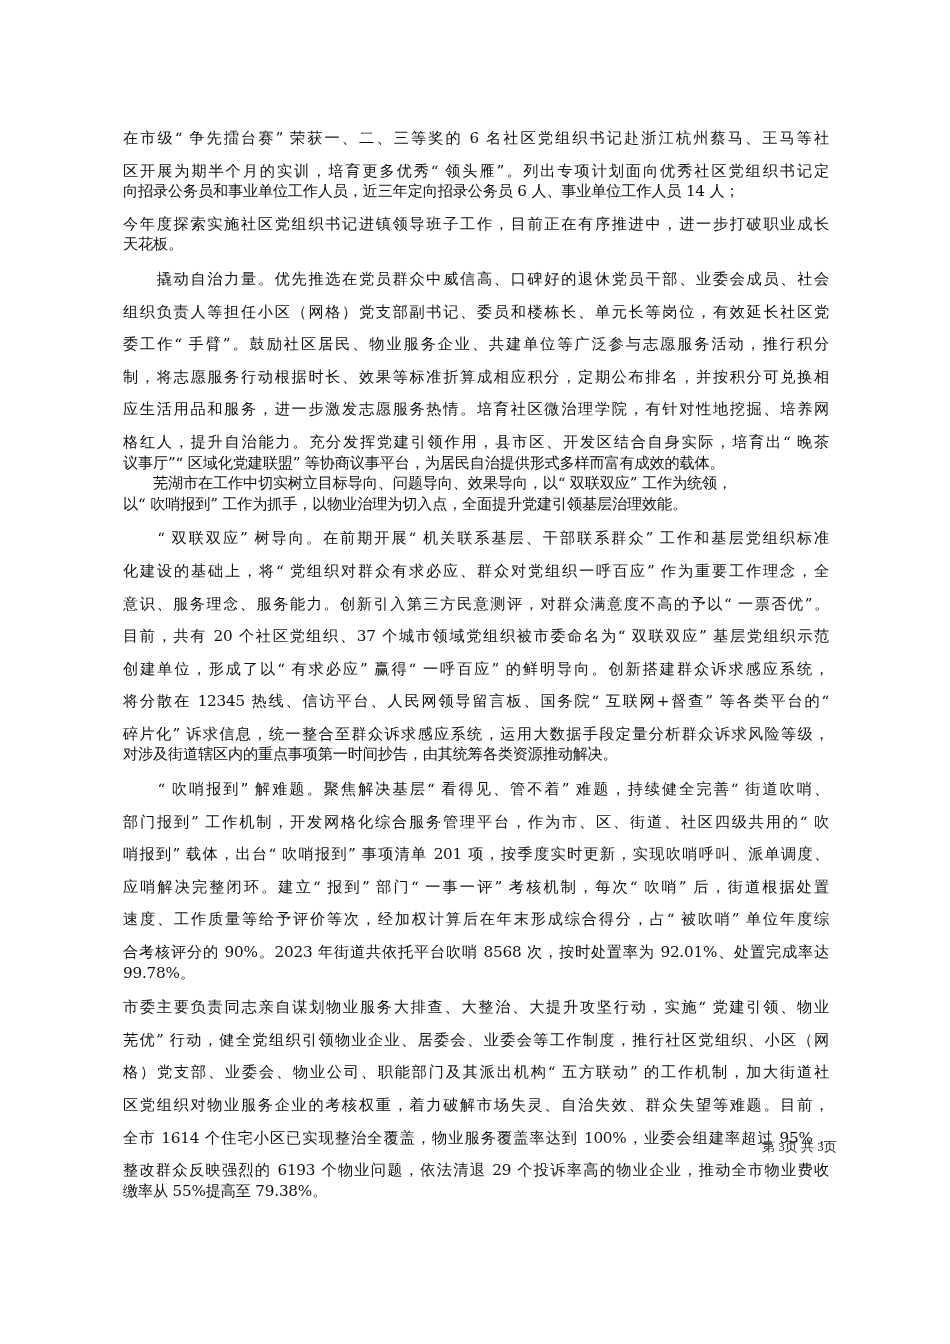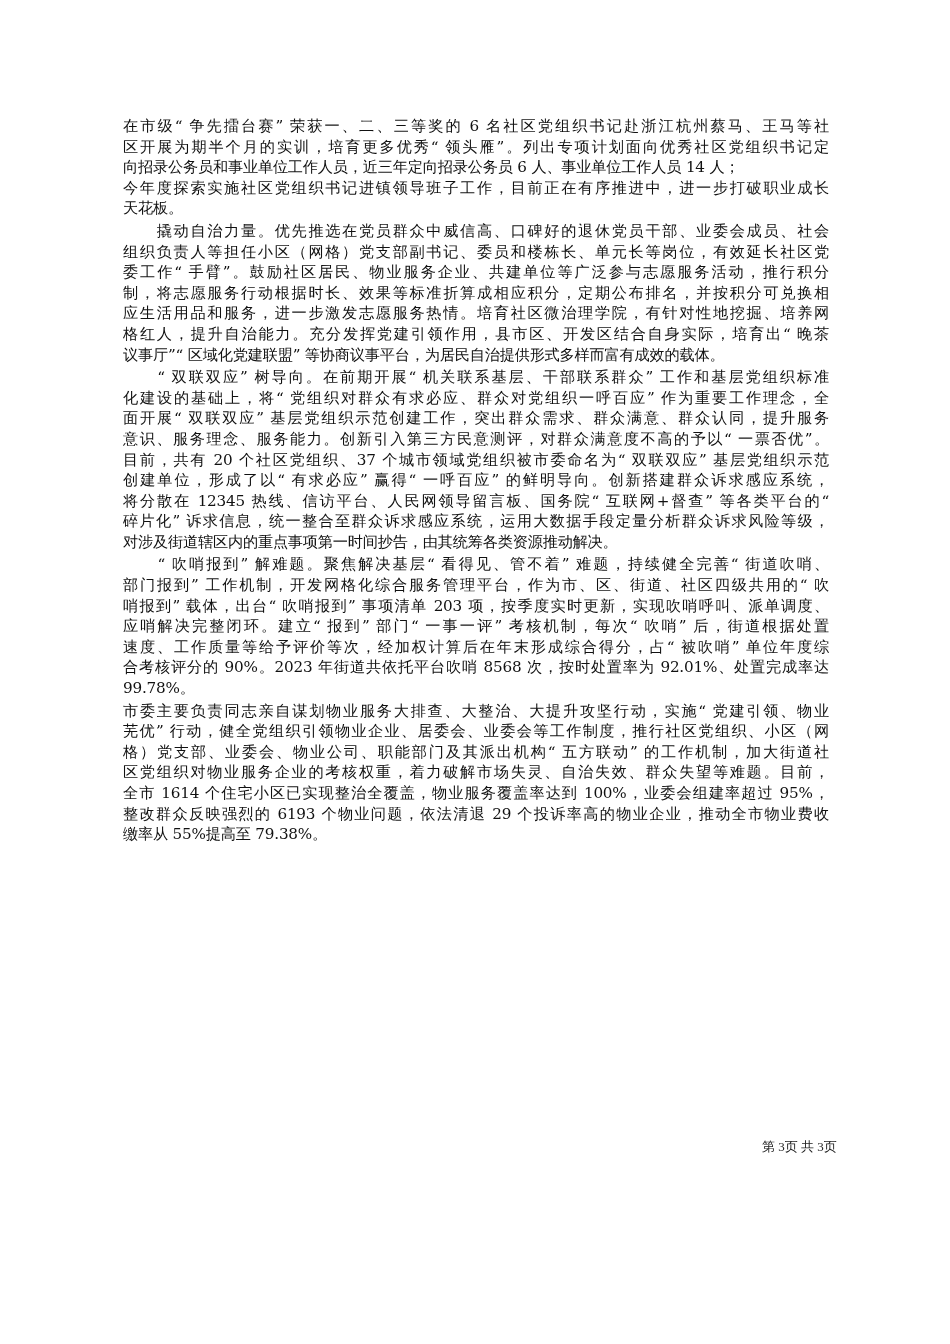--- a/index.html
+++ b/index.html
@@ -1,21 +1,21 @@
 <!DOCTYPE html>
 <html><head>
 <meta charset="utf-8">
 <style>
   html, body { margin: 0; padding: 0; background: #ffffff; }
   body { width: 950px; height: 1344px; position: relative; overflow: hidden;
          font-family: "DejaVu Serif", "Liberation Serif", serif; color: #111; }
   .page { position: absolute; left: 123px; top: 116px; width: 706px; }
   .line { display: block; height: 20.6px; line-height: 20.6px; font-size: 15.2px;
           white-space: nowrap; letter-spacing: -0.2px; }
-  .j { text-align: justify; text-align-last: justify; }
+  .j { text-align: justify; text-align-last: justify; margin-top: 12px; }
   .footer { position: absolute; left: 762px; top: 1138px; font-size: 13px;
             font-family: "Liberation Serif", "DejaVu Serif", serif; color: #222; white-space: nowrap; }
   .para-gap { height: 2px; }
 </style>
 </head>
 <body>
 
 <div class="page">
 
   <div>
@@ -31,39 +31,42 @@
     <span class="line j">　　撬动自治力量。优先推选在党员群众中威信高、口碑好的退休党员干部、业委会成员、社会</span>
     <span class="line j">组织负责人等担任小区（网格）党支部副书记、委员和楼栋长、单元长等岗位，有效延长社区党</span>
     <span class="line j">委工作“ 手臂”。鼓励社区居民、物业服务企业、共建单位等广泛参与志愿服务活动，推行积分</span>
     <span class="line j">制，将志愿服务行动根据时长、效果等标准折算成相应积分，定期公布排名，并按积分可兑换相</span>
     <span class="line j">应生活用品和服务，进一步激发志愿服务热情。培育社区微治理学院，有针对性地挖掘、培养网</span>
     <span class="line j">格红人，提升自治能力。充分发挥党建引领作用，县市区、开发区结合自身实际，培育出“ 晚茶</span>
     <span class="line">议事厅”“ 区域化党建联盟” 等协商议事平台，为居民自治提供形式多样而富有成效的载体。</span>
   </div>
 
 
+  <div>
+    <span class="line">　　芜湖市在工作中切实树立目标导向、问题导向、效果导向，以“ 双联双应” 工作为统领，</span>
+    <span class="line">以“ 吹哨报到” 工作为抓手，以物业治理为切入点，全面提升党建引领基层治理效能。</span>
+  </div>
   <div class="para-gap"></div>
 
   <div>
     <span class="line j">　　“ 双联双应” 树导向。在前期开展“ 机关联系基层、干部联系群众” 工作和基层党组织标准</span>
     <span class="line j">化建设的基础上，将“ 党组织对群众有求必应、群众对党组织一呼百应” 作为重要工作理念，全</span>
-    <span class="line j">面开展“ 双联双应” 基层党组织示范创建工作，突出群众需求、群众满意、群众认同，提升服务</span>
     <span class="line j">意识、服务理念、服务能力。创新引入第三方民意测评，对群众满意度不高的予以“ 一票否优”。</span>
     <span class="line j">目前，共有 20 个社区党组织、37 个城市领域党组织被市委命名为“ 双联双应” 基层党组织示范</span>
     <span class="line j">创建单位，形成了以“ 有求必应” 赢得“ 一呼百应” 的鲜明导向。创新搭建群众诉求感应系统，</span>
     <span class="line j">将分散在 12345 热线、信访平台、人民网领导留言板、国务院“ 互联网+督查” 等各类平台的“</span>
     <span class="line j">碎片化” 诉求信息，统一整合至群众诉求感应系统，运用大数据手段定量分析群众诉求风险等级，</span>
     <span class="line">对涉及街道辖区内的重点事项第一时间抄告，由其统筹各类资源推动解决。</span>
   </div>
   <div class="para-gap"></div>
 
   <div>
     <span class="line j">　　“ 吹哨报到” 解难题。聚焦解决基层“ 看得见、管不着” 难题，持续健全完善“ 街道吹哨、</span>
     <span class="line j">部门报到” 工作机制，开发网格化综合服务管理平台，作为市、区、街道、社区四级共用的“ 吹</span>
-    <span class="line j">哨报到” 载体，出台“ 吹哨报到” 事项清单 203 项，按季度实时更新，实现吹哨呼叫、派单调度、</span>
+    <span class="line j">哨报到” 载体，出台“ 吹哨报到” 事项清单 201 项，按季度实时更新，实现吹哨呼叫、派单调度、</span>
     <span class="line j">应哨解决完整闭环。建立“ 报到” 部门“ 一事一评” 考核机制，每次“ 吹哨” 后，街道根据处置</span>
     <span class="line j">速度、工作质量等给予评价等次，经加权计算后在年末形成综合得分，占“ 被吹哨” 单位年度综</span>
     <span class="line j">合考核评分的 90%。2023 年街道共依托平台吹哨 8568 次，按时处置率为 92.01%、处置完成率达</span>
     <span class="line">99.78%。</span>
   </div>
   <div class="para-gap"></div>
 
   <div>
     <span class="line j">市委主要负责同志亲自谋划物业服务大排查、大整治、大提升攻坚行动，实施“ 党建引领、物业</span>
     <span class="line j">芜优” 行动，健全党组织引领物业企业、居委会、业委会等工作制度，推行社区党组织、小区（网</span>

